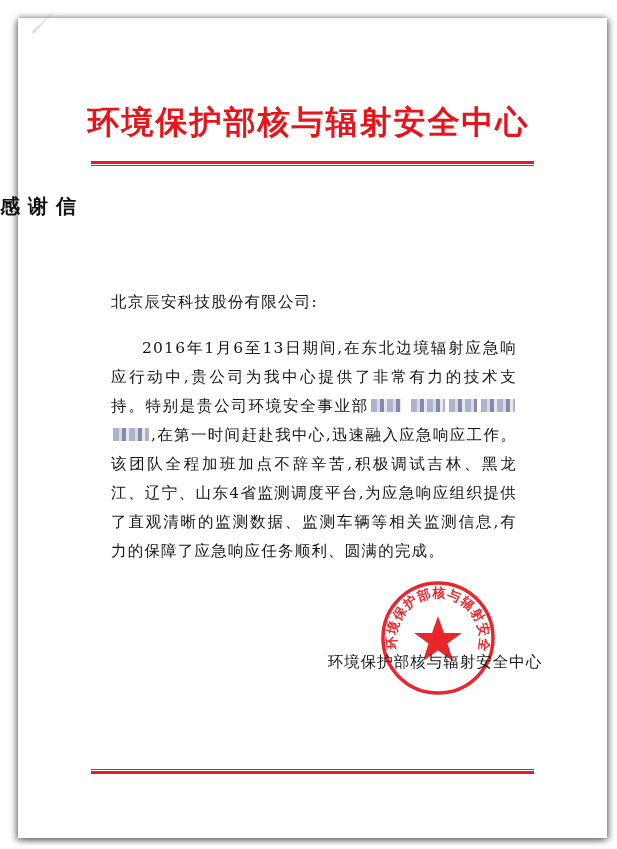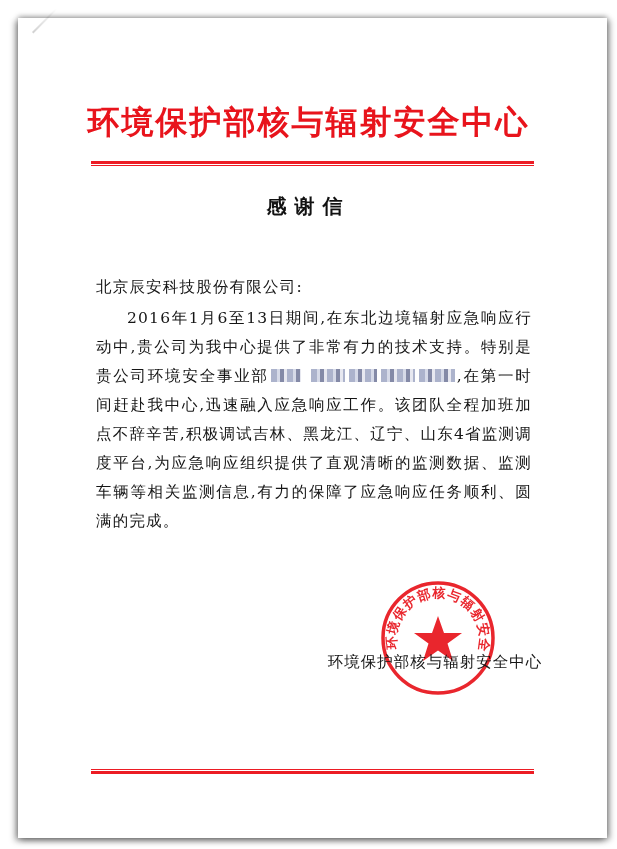--- a/index.html
+++ b/index.html
@@ -34,31 +34,31 @@
       font-family: "DejaVu Serif", "Liberation Serif", serif;
     }
     .rule {
       position: absolute; left: 91px; width: 443px; height: 6px;
     }
     .rule .thick { height: 3px; background: #ec1c24; }
     .rule .gap { height: 1px; background: transparent; }
     .rule .thin { height: 1px; background: #ec1c24; }
     .rule-bottom .thin { background: #ec1c24; }
     .letter-title {
-      position: absolute; left: 0; width: 617px; top: 193px; text-align: center;
+      position: absolute; left: 0; width: 617px; top: 193px; 
       font-family: "DejaVu Sans", "Liberation Sans", sans-serif;
       font-size: 20px; font-weight: bold; color: #111; letter-spacing: 8px;
     }
     .body-text {
       position: absolute; left: 94px; width: 440px; top: 271px;
       font-size: 15.5px; line-height: 29px; color: #151515;
       font-family: "DejaVu Serif", "Liberation Serif", serif;
       letter-spacing: 1.2px;
     }
-    .para { margin: 2px; text-align: justify; }
+    .para { margin: 17px; text-align: justify; }
     .indent { text-indent: 31px; }
     .blur {
       display: inline-block; height: 13px; vertical-align: -1px; margin: 0 2px;
       background: repeating-linear-gradient(90deg, #9ea6c4 0 6px, #d0d4e4 6px 9px, #6f7698 9px 13px, #e3e5ee 13px 16px);
       filter: blur(0.6px); opacity: 0.85;
     }
     .signature {
       position: absolute; left: 320px; width: 230px; top: 648px;
       font-size: 15.5px; line-height: 29px; color: #151515; text-align: center;
       letter-spacing: 1px; z-index: 2;

